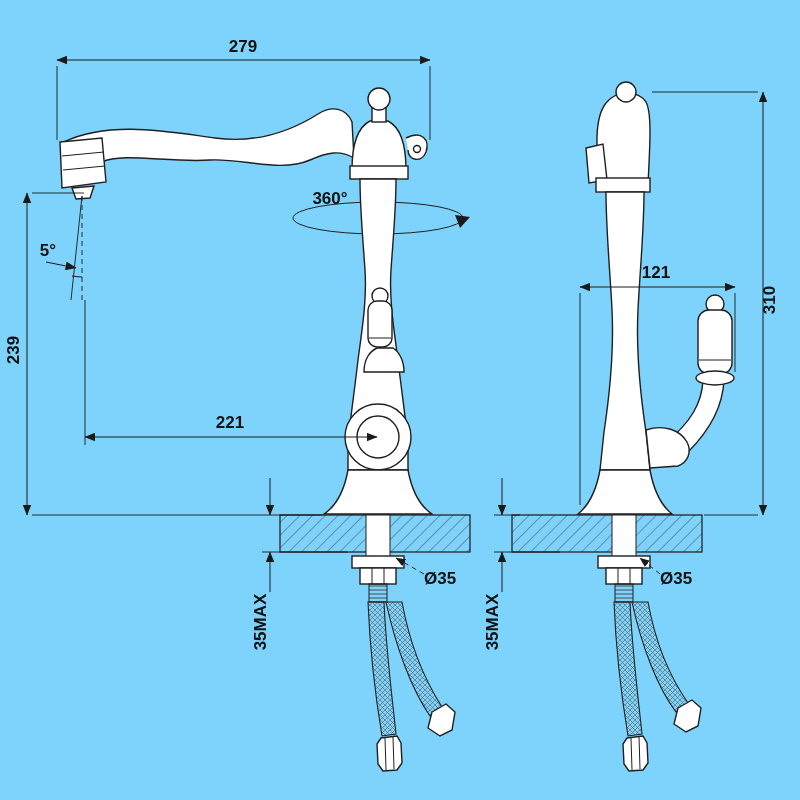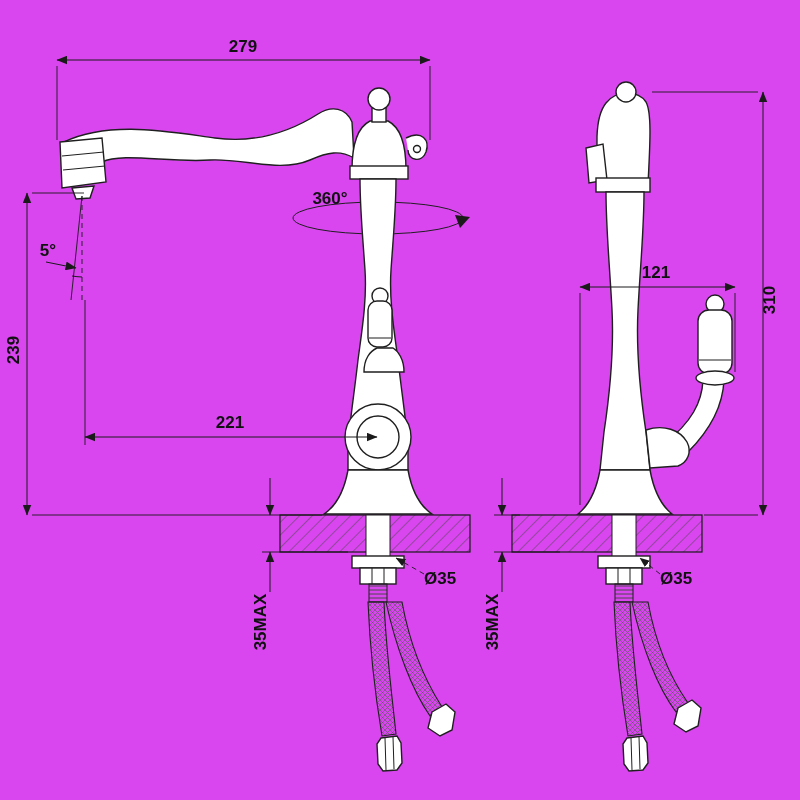--- a/index.html
+++ b/index.html
@@ -1,17 +1,17 @@
 <!DOCTYPE html>
 <html><head>
 <meta charset="utf-8">
 <style>
   html,body{margin:0;padding:0;background:#ffffff;}
   body{width:800px;height:800px;overflow:hidden;}
-  #stage{width:800px;height:800px;position:relative;background:#d946ef;}
+  #stage{width:800px;height:800px;position:relative;background:#7dd3fc;}
   svg{display:block;}
   .dim-text{font-family:"Liberation Sans",sans-serif;font-size:17px;font-weight:bold;fill:#111;}
   .dim-line{stroke:#1a1a1a;stroke-width:1;fill:none;}
   .ext-line{stroke:#1a1a1a;stroke-width:0.9;fill:none;}
   .dash{stroke-dasharray:5 4;}
   .part{stroke:#1f1f1f;stroke-width:1.4;fill:#ffffff;}
   .part-thin{stroke:#1f1f1f;stroke-width:1;fill:none;}
 </style>
 </head>
 <body>

